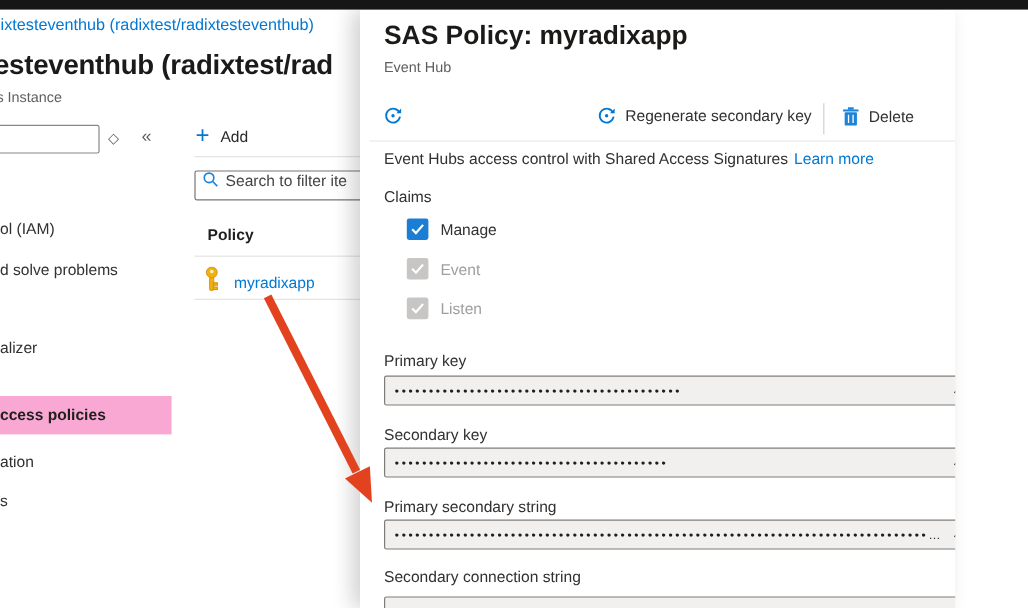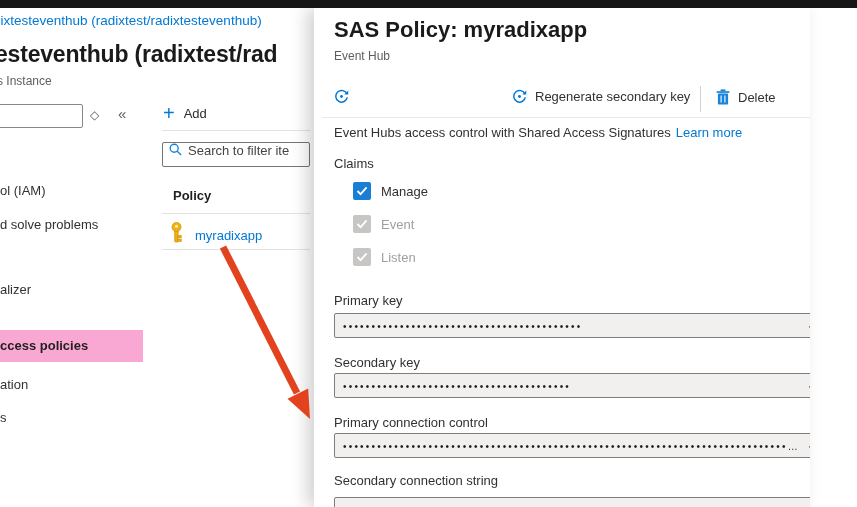--- a/index.html
+++ b/index.html
@@ -28,21 +28,21 @@
   .filter-box input { border:none; outline:none; font-size:13px; color:#1b1b1b; width:120px; font-family:"Liberation Sans",sans-serif; background:transparent; }
   .filter-box input::placeholder { color:#444; opacity:1; }
   .policy-header { position:absolute; left:173px; top:180px; font-size:13px; font-weight:700; color:#201f1e; }
   .policy-row { position:absolute; left:169px; top:214px; display:flex; align-items:flex-end; gap:11px; cursor:pointer; }
   .policy-link { font-size:13px; color:#0078d4; }
 
   
   .arrow-svg { position:absolute; left:0; top:0; width:857px; height:507px; z-index:40; pointer-events:none; }
 
   
-  .panel { position:absolute; left:314px; top:8px; width:496px; height:499px; background:#fff; box-shadow:-7px 0 16px rgba(0,0,0,0.18); z-index:20; overflow:hidden; }
+  .panel { position:absolute; left:300px; top:8px; width:496px; height:499px; background:#fff; box-shadow:-7px 0 16px rgba(0,0,0,0.18); z-index:20; overflow:hidden; }
   .panel-title { position:absolute; left:20px; top:9px; font-size:22px; font-weight:700; color:#1b1a19; }
   .panel-subtitle { position:absolute; left:20px; top:41px; font-size:12px; color:#605e5c; }
   .close-btn { position:absolute; left:522px; top:5px; width:33px; height:32px; border:1px solid #6b6b6b; background:#fff; display:flex; align-items:center; justify-content:center; font-size:18px; color:#323130; cursor:pointer; }
 
   .toolbar-item { position:absolute; top:81px; display:flex; align-items:center; gap:8px; font-size:13px; color:#323130; cursor:pointer; }
   .tb-vdiv { position:absolute; left:386px; top:78px; width:1px; height:26px; background:#d1d1d1; }
   .tb-hdiv { position:absolute; left:8px; top:109px; width:551px; height:1px; background:#eaeaea; }
 
   .desc-line { position:absolute; left:20px; top:117px; font-size:13px; color:#323130; white-space:nowrap; }
   .learn-more { color:#0078d4; margin-left:5px; cursor:pointer; }
@@ -217,21 +217,21 @@
       </span>
       <span class="field-icon">
         <svg width="14" height="16" viewBox="0 0 14 16">
             <path d="M4.2 1 h5.6 l3.2 3.2 v8.4 h-8.8 z" fill="#fff" stroke="#3a3a3a" stroke-width="1.1"></path>
             <path d="M9.8 1 v3.2 h3.2" fill="none" stroke="#3a3a3a" stroke-width="1.1"></path>
             <path d="M4.2 3.4 h-3.2 v11.6 h8 v-2.4" fill="none" stroke="#3a3a3a" stroke-width="1.1"></path>
           </svg>
       </span>
     </div>
 
-    <div class="field-label" style="top:407px;">Primary connection control</div>
+    <div class="field-label" style="top:407px;">Primary secondary string</div>
     <div class="field-box" style="top:425px;">
       <span class="masked">••••••••••••••••••••••••••••••••••••••••••••••••••••••••••••••••••••••••••••••…</span>
       <span class="field-icon">
         <svg width="19" height="12" viewBox="0 0 20 12">
             <path d="M1.5 7.5 Q10 -3.5 18.5 7.5" fill="none" stroke="#3a3a3a" stroke-width="1.4"></path>
             <circle cx="10" cy="8.2" r="2.6" fill="none" stroke="#3a3a3a" stroke-width="1.4"></circle>
           </svg>
       </span>
       <span class="field-icon">
         <svg width="14" height="16" viewBox="0 0 14 16">

